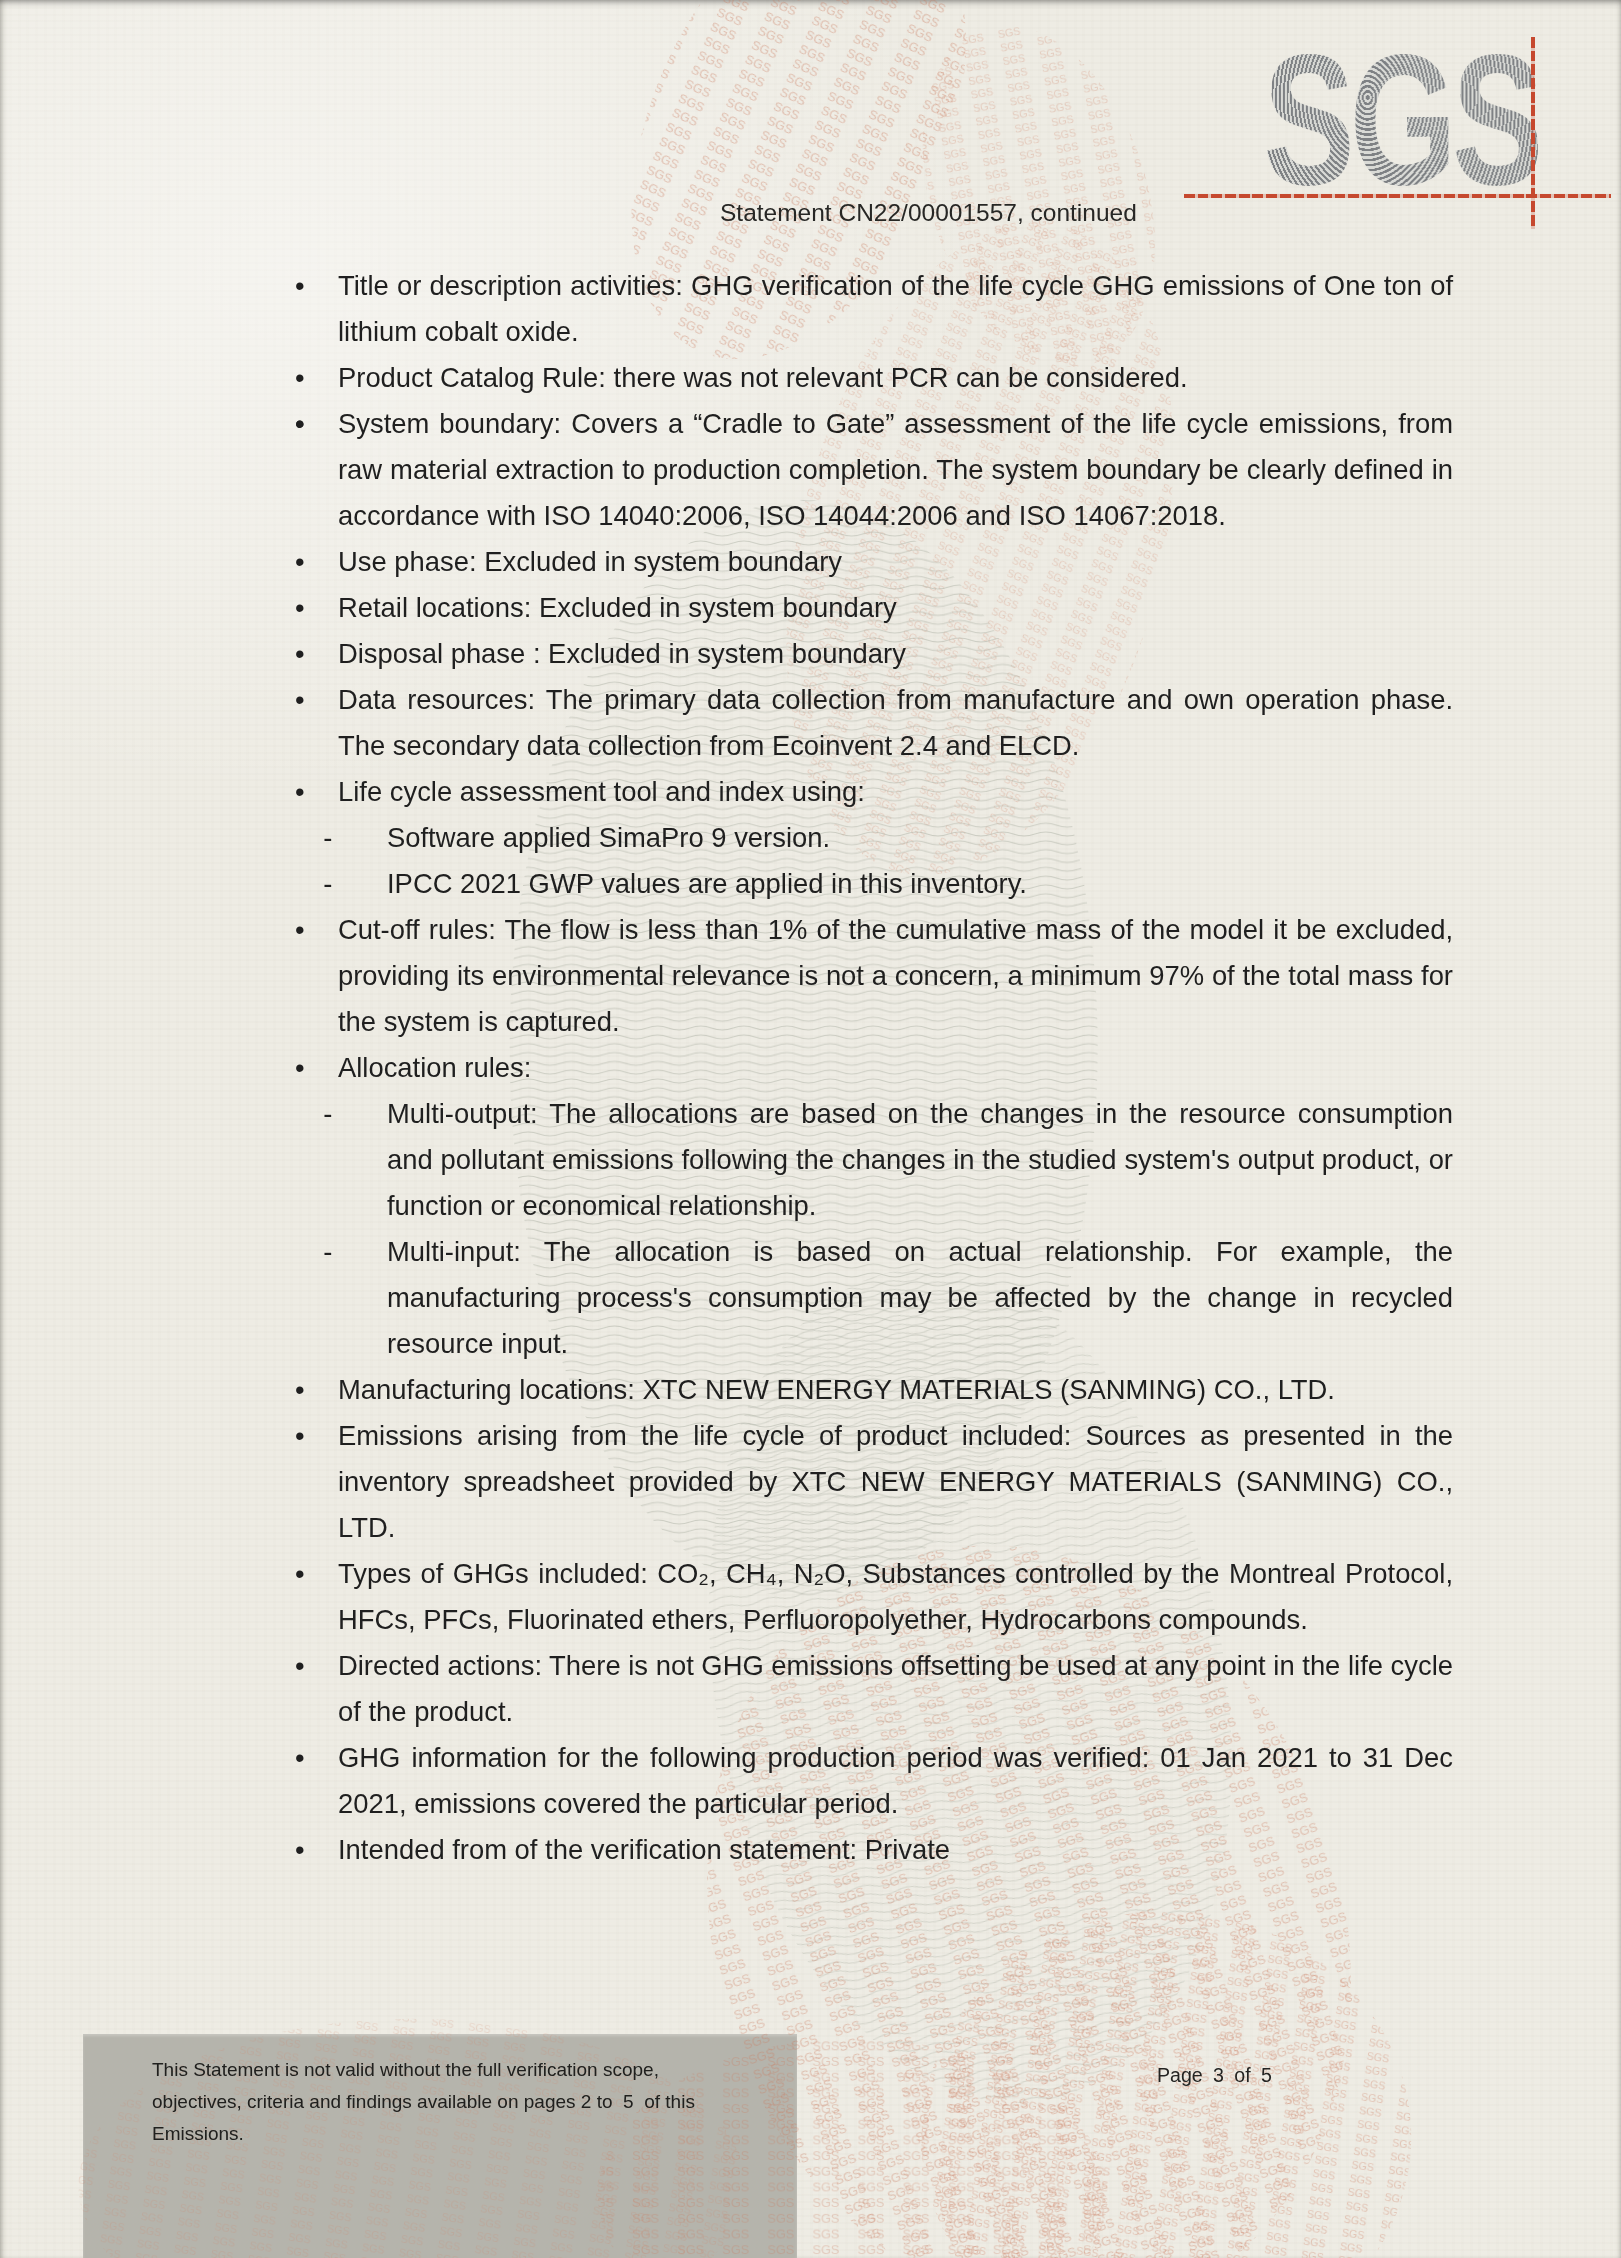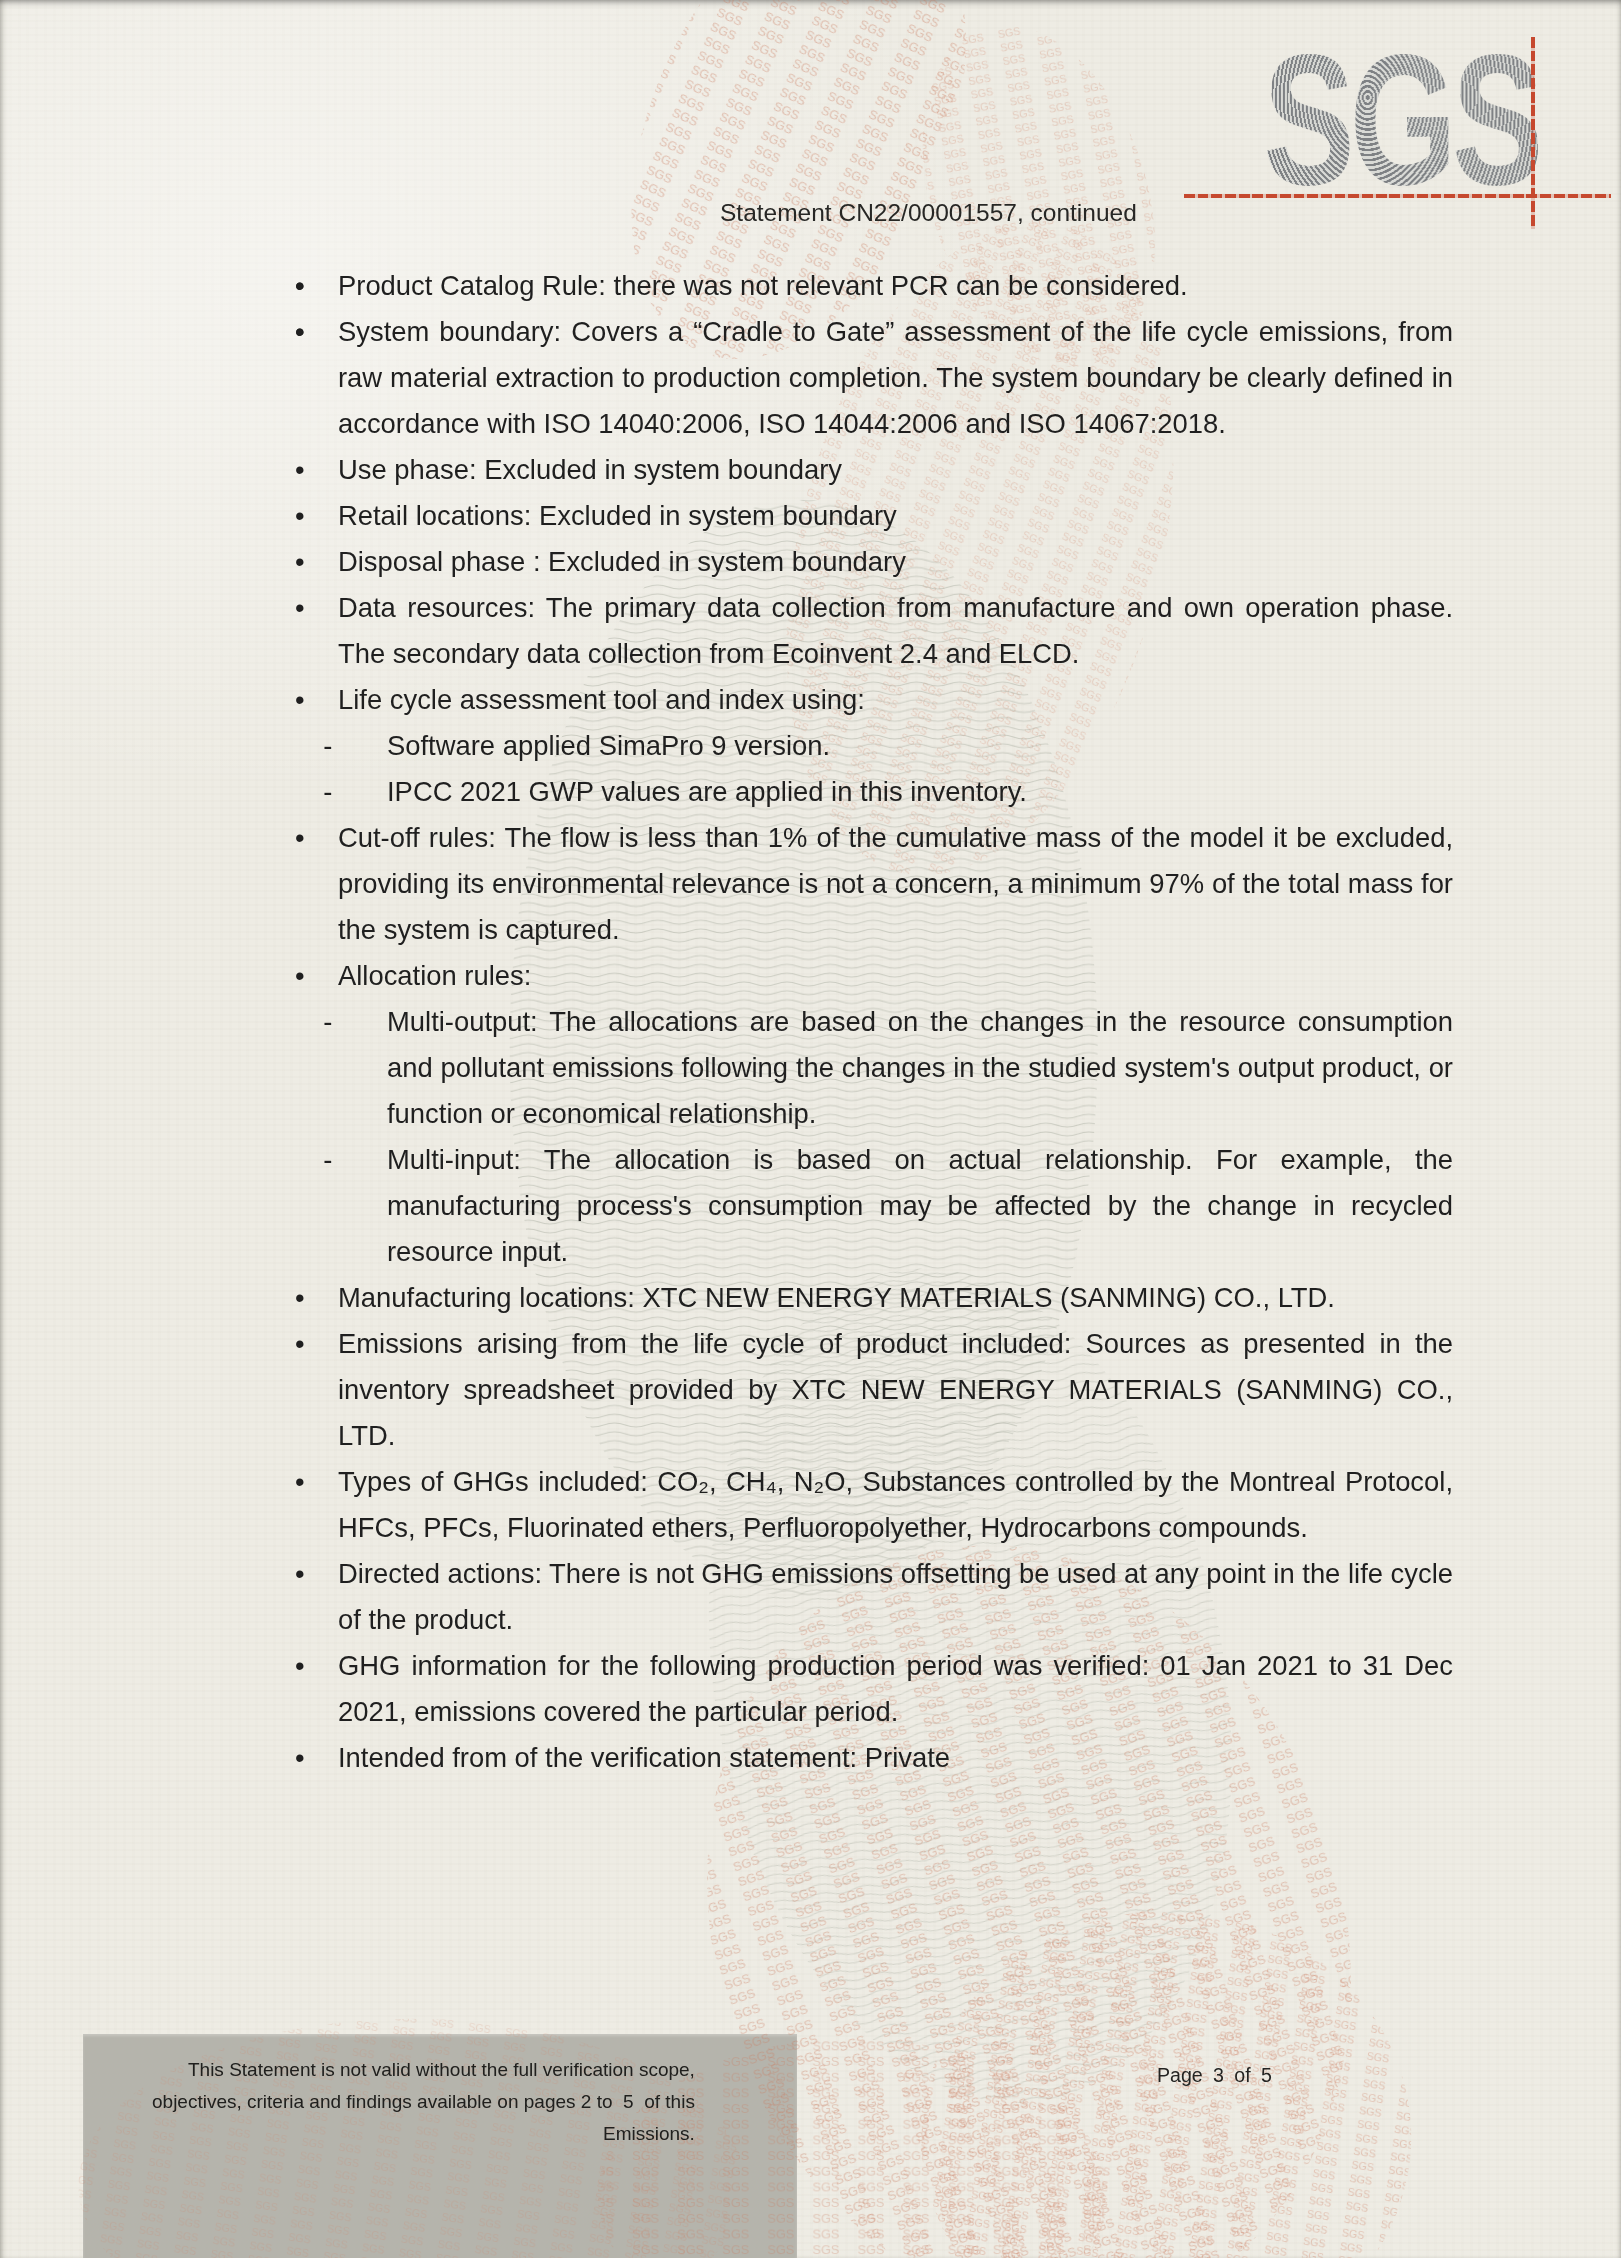--- a/index.html
+++ b/index.html
@@ -13,21 +13,21 @@
     box-shadow: inset 0 4.9px 5.9px -2.9px rgba(40,40,40,0.45), inset 5.9px 0 7.8px -4.9px rgba(60,60,50,0.35), inset -3.9px 0 5.9px -3.9px rgba(60,60,50,0.25);
     font-family:"Liberation Sans","DejaVu Sans",sans-serif;
     color:#1f1f1f;
   }
   .wm{position:absolute;left:0;top:0;z-index:2;pointer-events:none;}
   .footer-box{
     position:absolute;left:83px;top:2034px;width:714px;height:224px;z-index:1;
     background:#b5b4ac;
     box-shadow:inset 0 2px 2.9px rgba(255,255,255,0.25);
   }
-  .footer-text{position:absolute;left:152px;top:2054px;z-index:3;text-align:right;}
+  .footer-text{position:absolute;left:152px;top:2054px;z-index:3;}
   .footer-line{font-size:19px;line-height:32px;white-space:pre;color:#20201e;}
   .page-label{position:absolute;left:1157px;top:2064px;z-index:3;font-size:19.6px;word-spacing:4.9px;color:#242422;}
   .statement-header{position:absolute;left:720px;top:199px;z-index:3;font-size:24.5px;color:#272725;text-align:right;}
   .sgs-logo{
     position:absolute;left:1263px;top:27.4px;z-index:3;
     font-size:186px;font-weight:bold;line-height:1;letter-spacing:-6.9px;
     transform:scaleX(0.74);transform-origin:left top;
     color:#85888b;
   }
   @supports ((-webkit-background-clip:text) or (background-clip:text)){
@@ -77,21 +77,21 @@
     <ellipse cx="420" cy="2230" rx="340" ry="170" fill="url(#wm-pink2)" opacity="0.22"></ellipse>
   </svg>
 
   <div class="sgs-logo">SGS</div>
   <div class="red-hline"></div>
   <div class="red-vline"></div>
 
   <div class="statement-header">Statement CN22/00001557, continued</div>
 
   <div class="doc-body">
-    <div class="item l1"><span class="mk">•</span></div>
+    <div class="item l1"><span class="mk">•</span><span>Title or description activities: GHG verification of the life cycle GHG emissions of One ton of lithium cobalt oxide.</span></div>
     <div class="item l1"><span class="mk">•</span><span>Product Catalog Rule: there was not relevant PCR can be considered.</span></div>
     <div class="item l1"><span class="mk">•</span></div>
     <div class="item l1"><span class="mk">•</span><span>System boundary: Covers a “Cradle to Gate” assessment of the life cycle emissions, from raw material extraction to production completion. The system boundary be clearly defined in accordance with ISO 14040:2006, ISO 14044:2006 and ISO 14067:2018.</span></div>
     <div class="item l1"><span class="mk">•</span><span>Use phase: Excluded in system boundary</span></div>
     <div class="item l1"><span class="mk">•</span><span>Retail locations: Excluded in system boundary</span></div>
     <div class="item l1"><span class="mk">•</span><span>Disposal phase : Excluded in system boundary</span></div>
     <div class="item l1"><span class="mk">•</span><span>Data resources: The primary data collection from manufacture and own operation phase. The secondary data collection from Ecoinvent 2.4 and ELCD.</span></div>
     <div class="item l1"><span class="mk">•</span><span>Life cycle assessment tool and index using:</span></div>
     <div class="item l2"><span class="mk">-</span><span>Software applied SimaPro 9 version.</span></div>
     <div class="item l2"><span class="mk">-</span><span>IPCC 2021 GWP values are applied in this inventory.</span></div>

